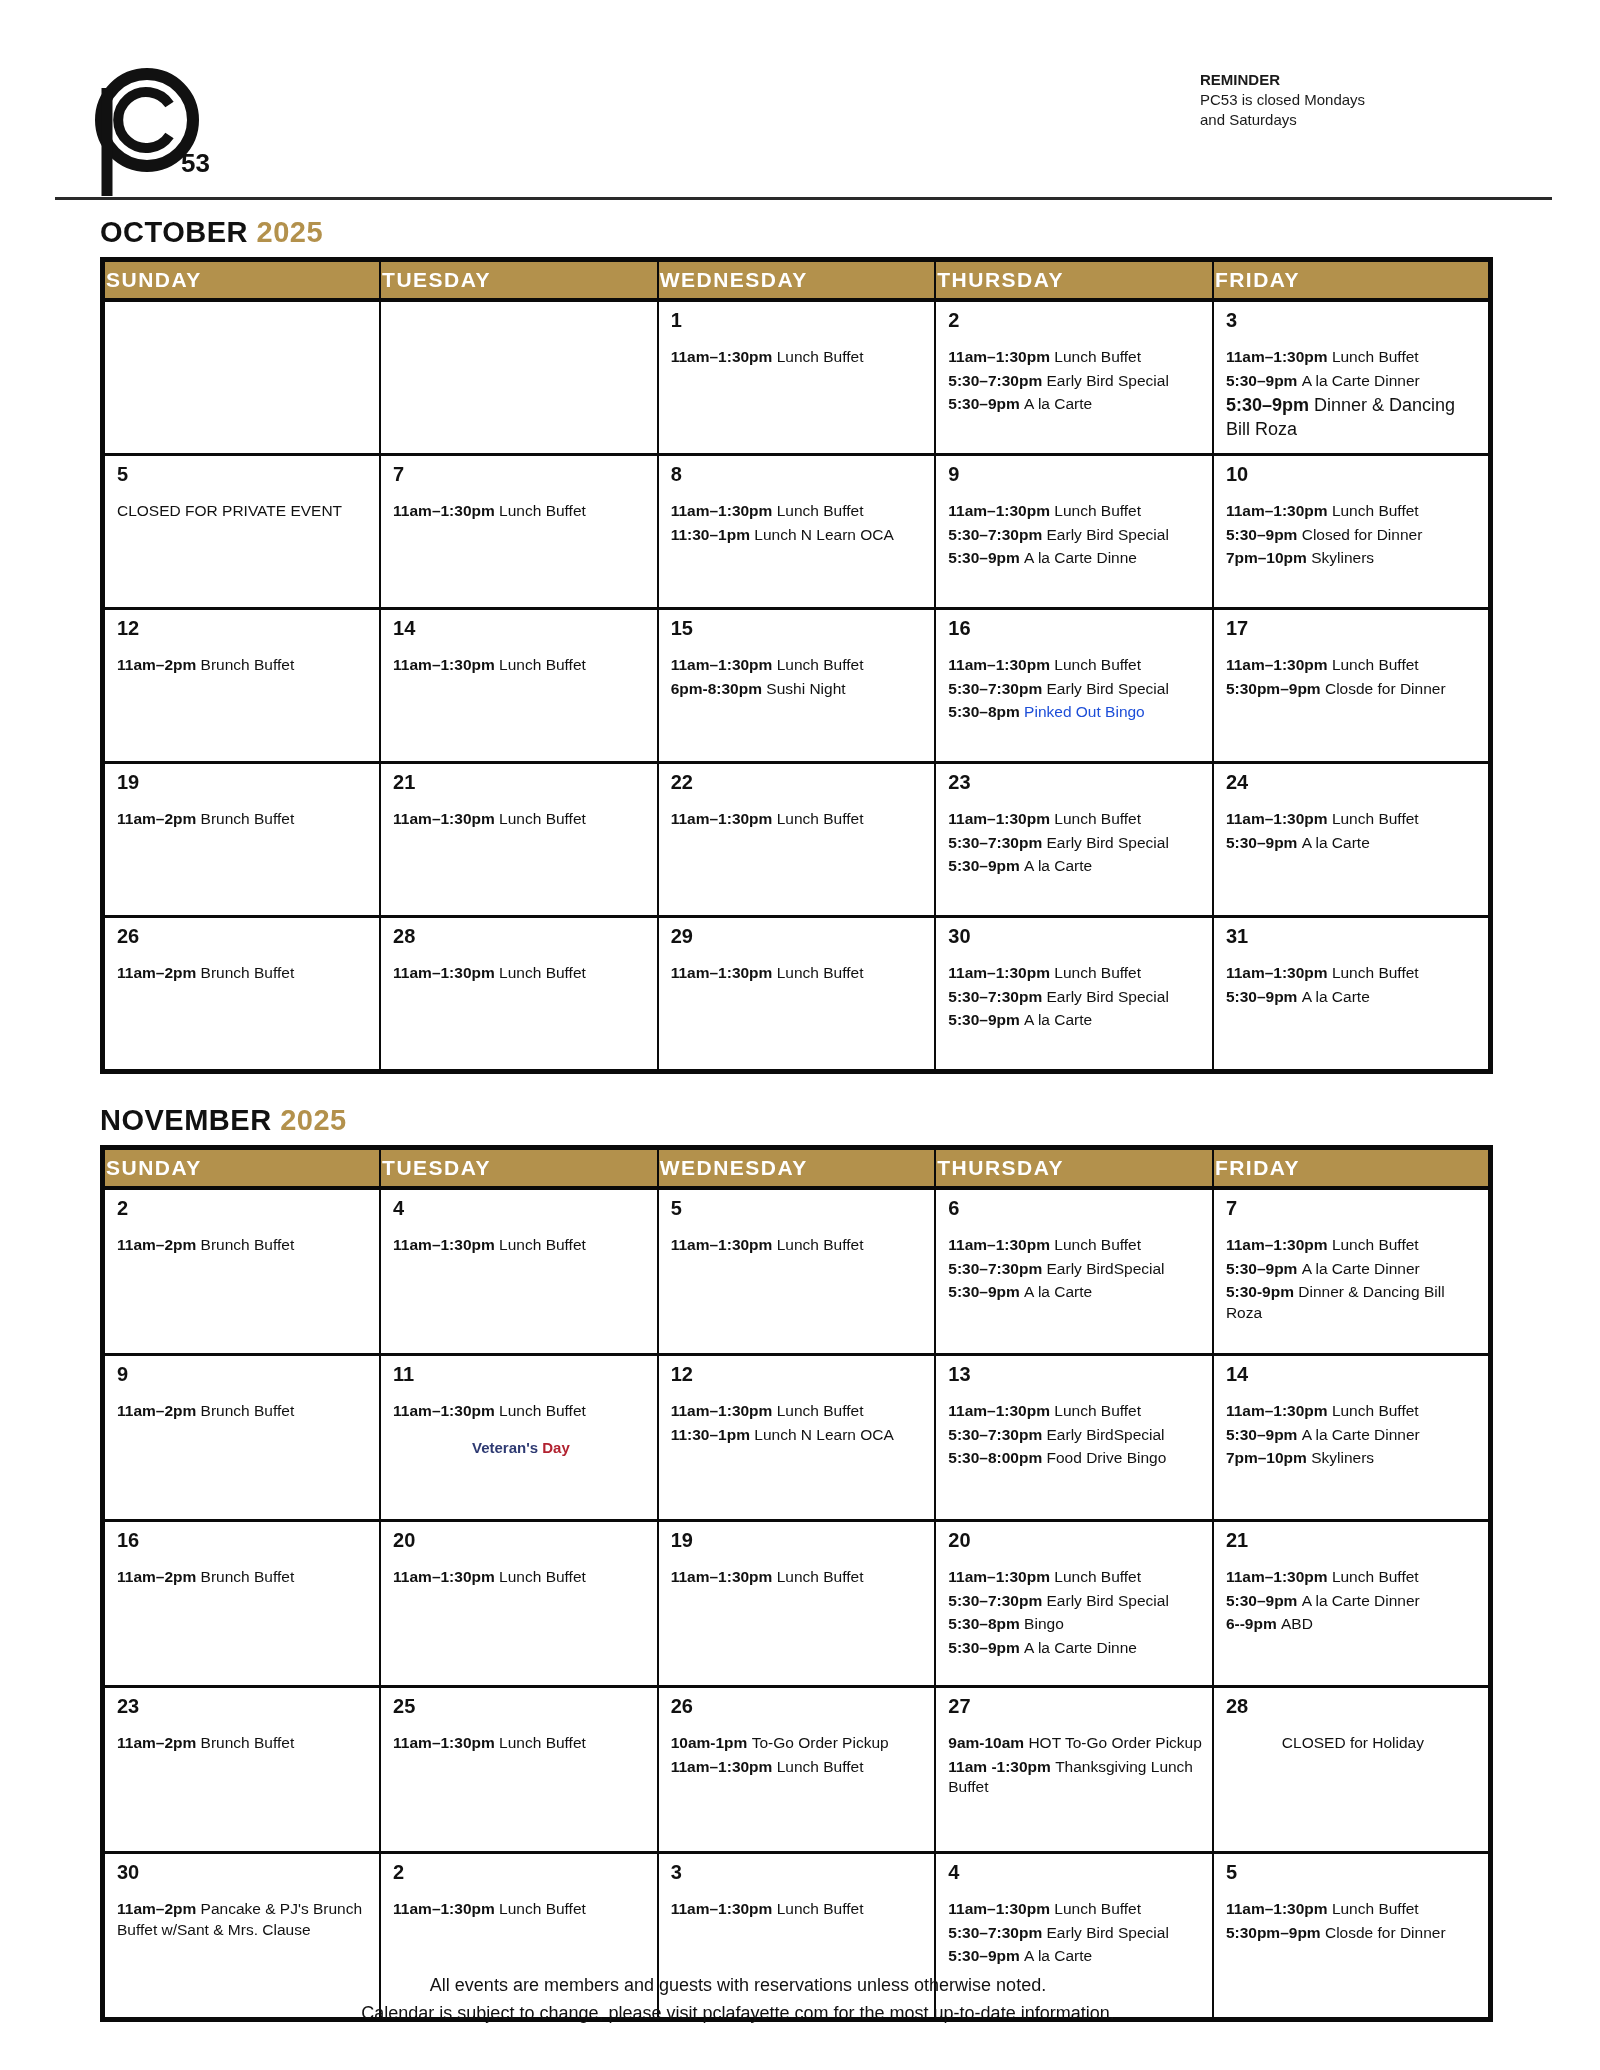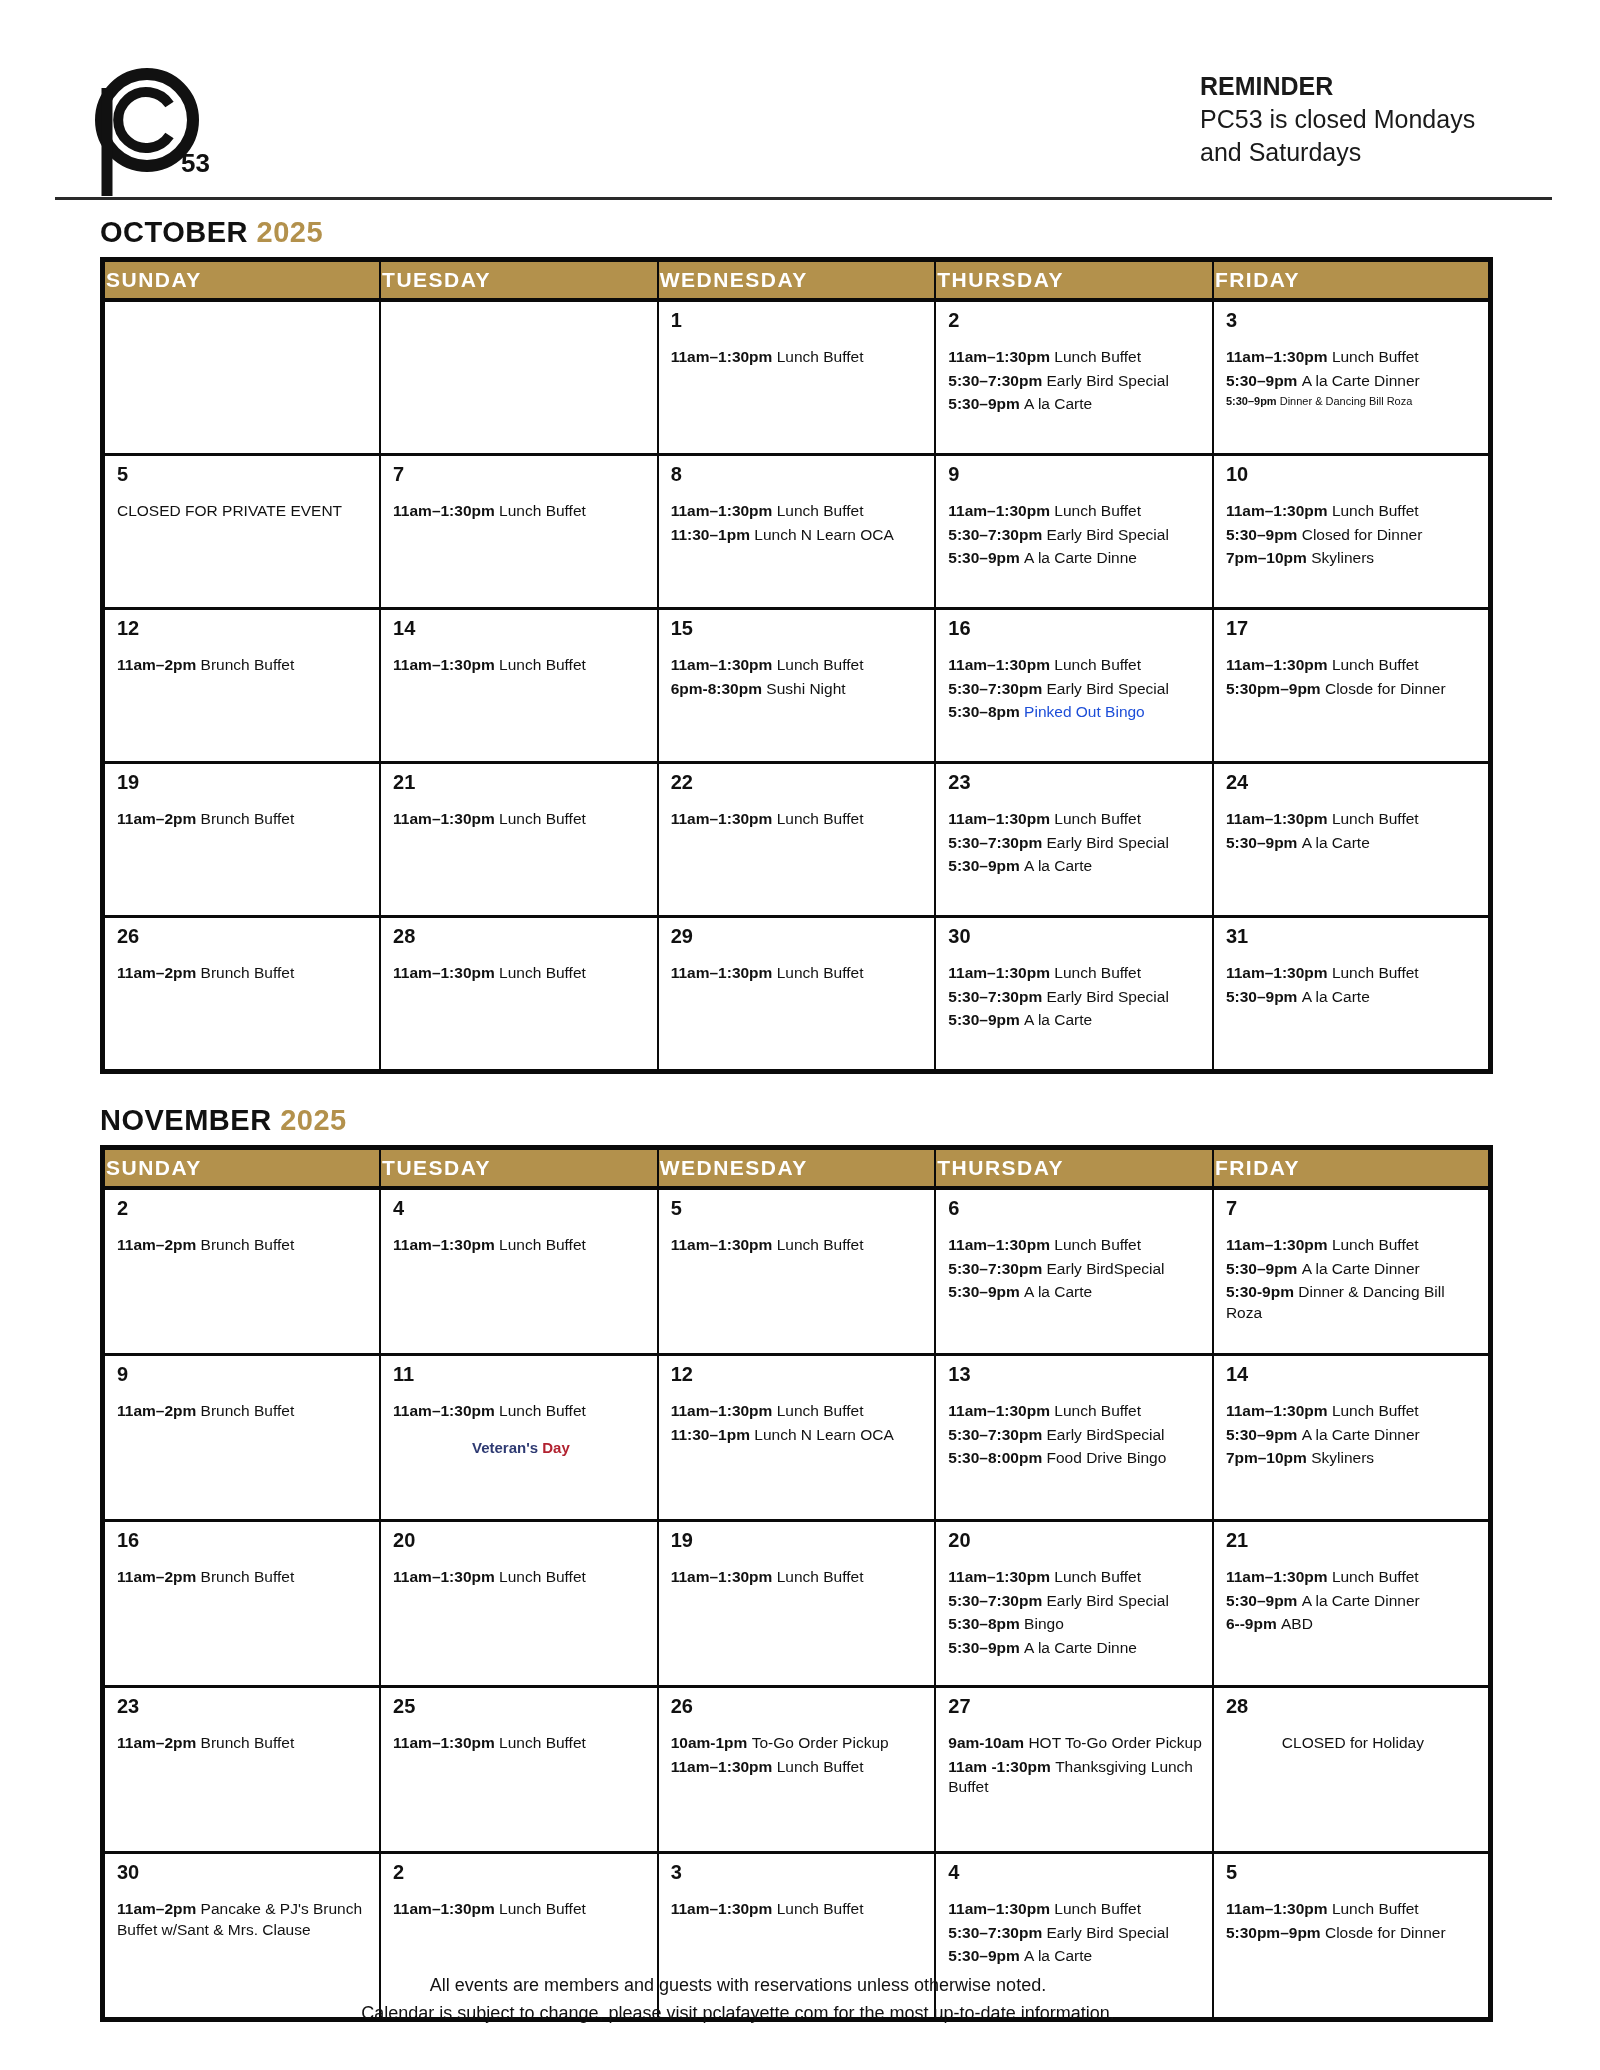--- a/index.html
+++ b/index.html
@@ -2,21 +2,21 @@
 <html><head>
 <meta charset="utf-8">
 <style>
   html,body { margin:0; padding:0; }
   body {
     width:1600px; height:2070px; position:relative;
     background:#ffffff; color:#111;
     font-family:"Liberation Sans", sans-serif;
   }
   .logo { position:absolute; left:85px; top:48px; }
-  .reminder { position:absolute; left:1200px; top:70px; font-size:25px; line-height:1.32; color:#1a1a1a; }
+  .reminder { position:absolute; left:1200px; top:70px; font-size:15px; line-height:1.32; color:#1a1a1a; }
   .reminder .rtitle { font-weight:bold; }
   .toprule { position:absolute; left:55px; right:48px; top:197px; border-top:3px solid #2a2a2a; }
   .content { position:absolute; left:100px; top:200px; width:1400px; }
   .month-title { font-size:29px; font-weight:bold; letter-spacing:0.5px; color:#111; margin:16px 0 8px 0; }
   .month-title .yr { color:#b3914c; }
   .month.m1 .month-title { margin-top:30px; }
   table.cal { border-collapse:collapse; width:1393px; table-layout:fixed; border:5px solid #0a0a0a; }
   .cal th {
     background:#b3914c; color:#fff; font-size:21px; font-weight:bold;
     letter-spacing:1.5px; height:34px; border:2px solid #0a0a0a; border-bottom:4px solid #0a0a0a;
@@ -24,21 +24,21 @@
   }
   .cal td {
     border:2px solid #0a0a0a; border-top-width:3px;
     vertical-align:top; padding:7px 8px 6px 12px; background:#fff;
   }
   .m0 .cal td { height:138px; }
   .m1 .cal td { height:150px; }
   .daynum { font-size:20px; font-weight:bold; margin-bottom:15px; }
   .event { font-size:15.5px; line-height:1.33; margin-bottom:3px; color:#111; }
   .event .time { font-weight:bold; }
-  .event.small { font-size:11px; }
+  .event.small { font-size:18px; }
   .event.center { text-align:center; }
   .event.large { font-size:15px; margin-top:16px; font-weight:bold; }
   .footer { position:absolute; left:0; top:1972px; width:1476px; text-align:center; font-size:18px; line-height:1.55; color:#111; }
 </style>
 </head>
 <body>
 
 <div class="logo">
   <svg width="155" height="150" viewBox="0 0 155 150">
     <circle cx="62" cy="72" r="46" fill="none" stroke="#111" stroke-width="12"></circle>

